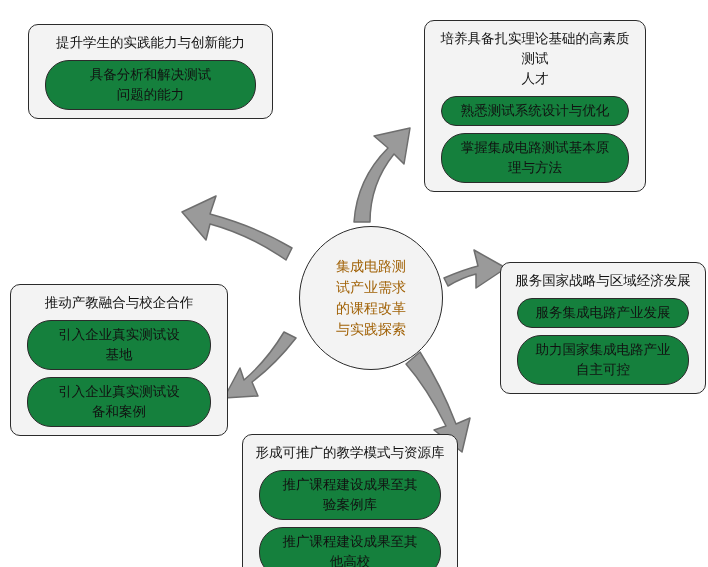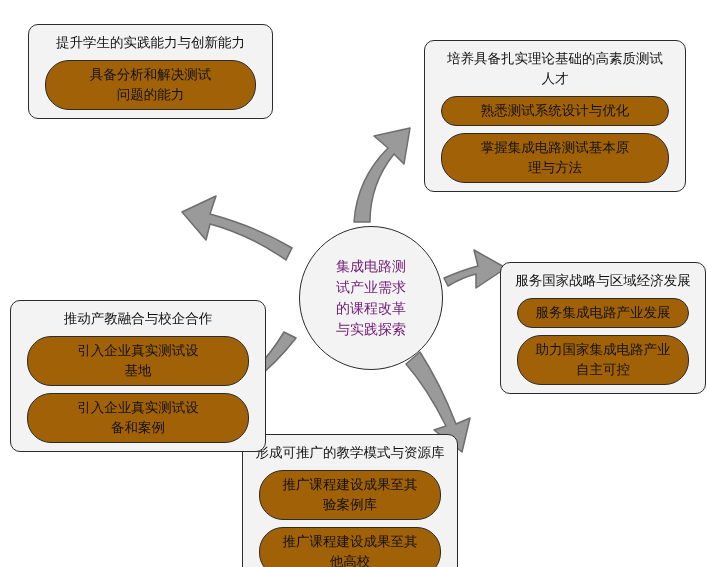--- a/index.html
+++ b/index.html
@@ -36,21 +36,21 @@
     font-size: 13.5px;
     line-height: 20px;
     color: #111111;
     margin-bottom: 6px;
     white-space: pre-line;
   }
   .pill {
     box-sizing: border-box;
     border: 1px solid #2b2b2b;
     border-radius: 24px;
-    background: #a16207;
+    background: #15803d;
     text-align: center;
     font-size: 13.5px;
     line-height: 20px;
     color: #111111;
     padding: 4px 8px;
     margin: 7px 6px 0 6px;
     white-space: pre-line;
   }
   .center-node {
     position: absolute;
@@ -62,30 +62,30 @@
     border: 1px solid #2b2b2b;
     background: #f3f3f3;
     display: flex;
     align-items: center;
     justify-content: center;
     text-align: center;
   }
   .center-text {
     font-size: 14px;
     line-height: 21px;
-    color: #701a75;
+    color: #a16207;
     white-space: pre-line;
   }
 
   
   #box-top-left   { left: 28px;  top: 8px;   width: 245px; }
-  #box-top-right  { left: 424px; top: 24px;   width: 262px; }
+  #box-top-right  { left: 424px; top: 4px;   width: 222px; }
   #box-right      { left: 500px; top: 246px; width: 206px; }
   #box-bottom     { left: 242px; top: 418px; width: 216px; }
-  #box-left       { left: 10px;  top: 284px; width: 256px; }
+  #box-left       { left: 10px;  top: 268px; width: 218px; }
 </style>
 </head>
 <body>
 
 <div id="stage">
 
   <svg id="arrows-layer" viewBox="0 0 708 567">
 
     <g>
       <path d="M 292 232 C 262 214 232 204 210 198 L 216 180 L 182 196 L 206 224 L 210 208 C 232 214 260 226 286 244 Z" fill="#9a9a9a" stroke="#6e6e6e" stroke-width="1.5" stroke-linejoin="round"></path>

